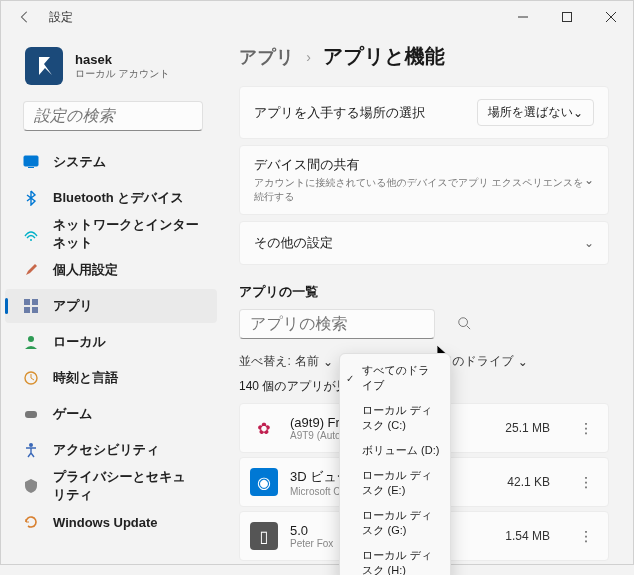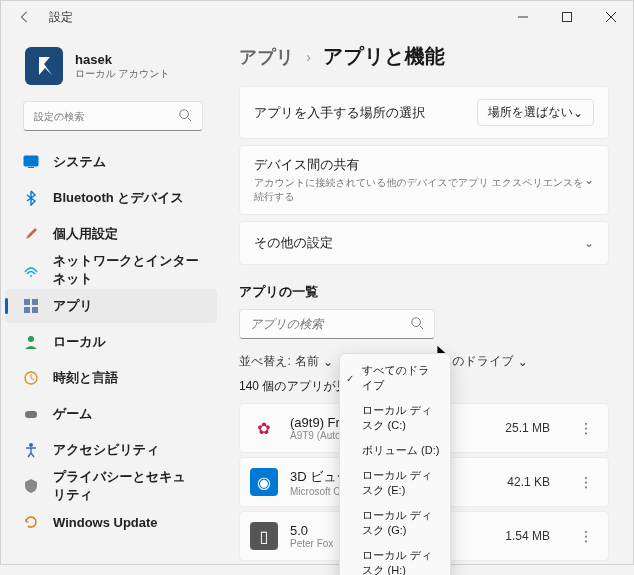--- a/index.html
+++ b/index.html
@@ -11,40 +11,40 @@
 .win-controls { margin-left: auto; display: flex; }
 .win-btn { width: 44px; height: 32px; display: flex; align-items: center; justify-content: center; color: #444; }
 .body { flex: 1; display: flex; overflow: hidden; }
 .sidebar { width: 224px; padding: 0 4px 0 0; display: flex; flex-direction: column; }
 .profile { display: flex; align-items: center; padding: 14px 20px 14px 24px; gap: 12px; }
 .avatar { width: 38px; height: 38px; background: #1b4a7a; border-radius: 6px; display: flex; align-items: center; justify-content: center; }
 .avatar svg { width: 24px; height: 24px; }
 .profile-name { font-size: 13px; font-weight: 600; }
 .profile-sub { font-size: 10px; color: #666; }
 .search-box { margin: 2px 18px 14px 22px; background: #fcfcfc; border: 1px solid #e0e0e0; border-bottom: 1px solid #8a8a8a; border-radius: 4px; height: 30px; display: flex; align-items: center; padding: 0 10px; }
-.search-box input { flex: 1; border: none; outline: none; background: transparent; font-size: 10px; color: #6d28d9; }
+.search-box input { flex: 1; border: none; outline: none; background: transparent; font-size: 16px; color: #6d28d9; font-style: italic; }
 .nav { display: flex; flex-direction: column; gap: 2px; padding: 0 4px; }
 .nav-item { display: flex; align-items: center; gap: 14px; height: 34px; padding: 0 18px; border-radius: 4px; font-size: 13px; color: #222; position: relative; font-weight: bold; }
 .nav-item.active { background: #eaeaea; }
 .nav-item.active::before { content: ""; position: absolute; left: 0; top: 9px; bottom: 9px; width: 3px; background: #0067c0; border-radius: 2px; }
 .nav-icon { width: 16px; height: 16px; display: inline-flex; align-items: center; justify-content: center; }
 .main { flex: 1; padding: 6px 24px 0 14px; overflow: hidden; }
 .breadcrumb { display: flex; align-items: center; gap: 12px; margin: 4px 0 16px 0; }
 .bc-parent { font-size: 18px; font-weight: 600; color: #666; }
 .bc-sep { font-size: 14px; color: #999; }
 .bc-current { font-size: 20px; font-weight: 600; }
 .card { background: #fbfbfb; border: 1px solid #ececec; border-radius: 4px; padding: 12px 14px; margin-bottom: 6px; display: flex; align-items: center; }
 .card.tall { padding: 10px 14px; }
 .card-title { font-size: 13px; }
 .card-sub { font-size: 10px; color: #777; margin-top: 2px; }
 .card-combo { margin-left: auto; display: flex; align-items: center; background: #fcfcfc; border: 1px solid #e0e0e0; border-radius: 4px; padding: 4px 10px; font-size: 12px; }
 .chev { margin-left: auto; color: #666; font-size: 12px; }
 .section-title { font-size: 13px; font-weight: 600; margin: 18px 0 8px 0; }
 .app-search { width: 196px; background: #fcfcfc; border: 1px solid #e0e0e0; border-bottom: 1px solid #8a8a8a; border-radius: 4px; height: 30px; display: flex; align-items: center; padding: 0 10px; margin-bottom: 14px; }
-.app-search input { flex: 1; border: none; outline: none; background: transparent; font-size: 12px; color: #555; font-style: italic; }
+.app-search input { flex: 1; border: none; outline: none; background: transparent; font-size: 16px; color: #555; }
 .filters { display: flex; align-items: center; gap: 14px; font-size: 12px; color: #333; margin-bottom: 4px; }
 .filter-link { display: inline-flex; align-items: center; gap: 4px; }
 .cursor { position: absolute; }
 .count { font-size: 12px; margin: 8px 0 8px 0; }
 .app-row { background: #fbfbfb; border: 1px solid #ececec; border-radius: 4px; height: 50px; display: flex; align-items: center; padding: 0 10px; margin-bottom: 4px; gap: 12px; }
 .app-icon { width: 28px; height: 28px; border-radius: 4px; display: flex; align-items: center; justify-content: center; font-size: 16px; }
 .app-name { font-size: 13px; }
 .app-sub { font-size: 10px; color: #888; }
 .app-size { margin-left: auto; font-size: 12px; color: #333; }
 .kebab { width: 24px; text-align: center; color: #555; font-size: 14px; margin-left: 12px; }
@@ -117,33 +117,33 @@
             <span class="nav-icon">
               <svg width="16" height="16" viewBox="0 0 16 16">
                 <path d="M8 1 L12 5 L8 8 L12 11 L8 15 L8 1 M4 5 L8 8 M4 11 L8 8" stroke="#0078d4" stroke-width="1.4" fill="none"></path>
               </svg>
             </span>
             <span>Bluetooth とデバイス</span>
           </div>
         <div class="nav-item">
             <span class="nav-icon">
               <svg width="16" height="16" viewBox="0 0 16 16">
-                <path d="M3 13 L5 9 L12 2 L14 4 L7 11 Z" fill="#c8684a"></path>
-              </svg>
-            </span>
-            <span>個人用設定</span>
-          </div>
-        <div class="nav-item">
-            <span class="nav-icon">
-              <svg width="16" height="16" viewBox="0 0 16 16">
                 <path d="M2 10 Q8 2 14 10 M4 12 Q8 7 12 12" stroke="#00b0c8" fill="none" stroke-width="1.4"></path>
                 <circle cx="8" cy="14" r="1" fill="#00b0c8"></circle>
               </svg>
             </span>
             <span>ネットワークとインターネット</span>
+          </div>
+        <div class="nav-item">
+            <span class="nav-icon">
+              <svg width="16" height="16" viewBox="0 0 16 16">
+                <path d="M3 13 L5 9 L12 2 L14 4 L7 11 Z" fill="#c8684a"></path>
+              </svg>
+            </span>
+            <span>個人用設定</span>
           </div>
         <div class="nav-item active">
             <span class="nav-icon">
               <svg width="16" height="16">
                 <rect x="1" y="1" width="6" height="6" fill="#6b7da8"></rect>
                 <rect x="9" y="1" width="6" height="6" fill="#6b7da8"></rect>
                 <rect x="1" y="9" width="6" height="6" fill="#6b7da8"></rect>
                 <rect x="9" y="9" width="6" height="6" fill="#6b7da8"></rect>
               </svg>
             </span>

